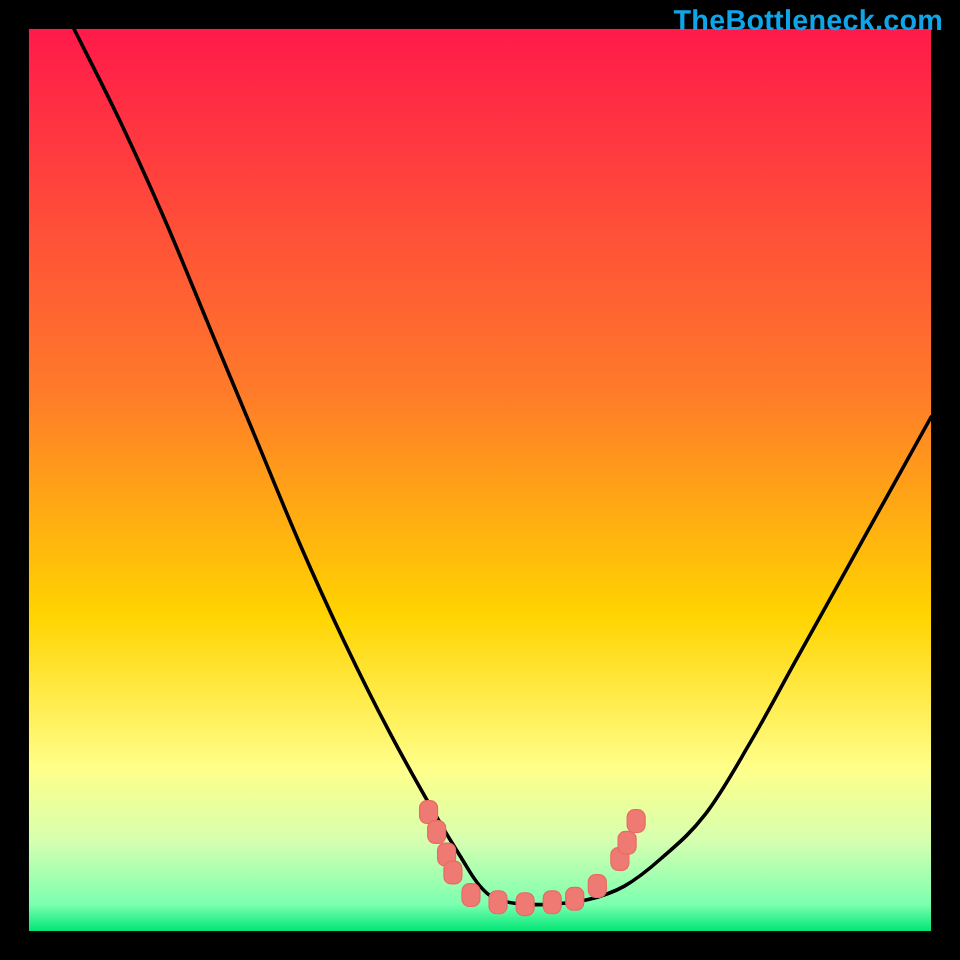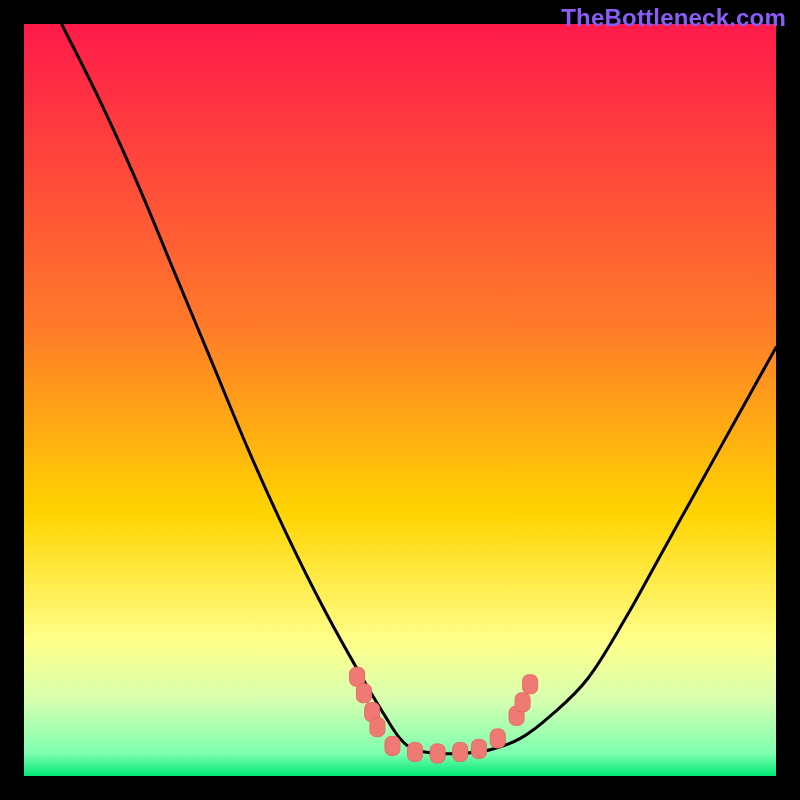--- a/index.html
+++ b/index.html
@@ -14,21 +14,21 @@
   .frame {
     position: relative;
     width: 800px;
     height: 800px;
     background: #000;
   }
   .watermark {
     position: absolute;
     top: 4px;
     right: 14px;
-    color: #8b5cf6;
+    color: #0ea5e9;
     font-size: 24px;
     font-weight: 600;
     letter-spacing: 0.2px;
     z-index: 20;
   }
   .plot {
     position: absolute;
     left: 24px;
     top: 24px;
     width: 752px;

